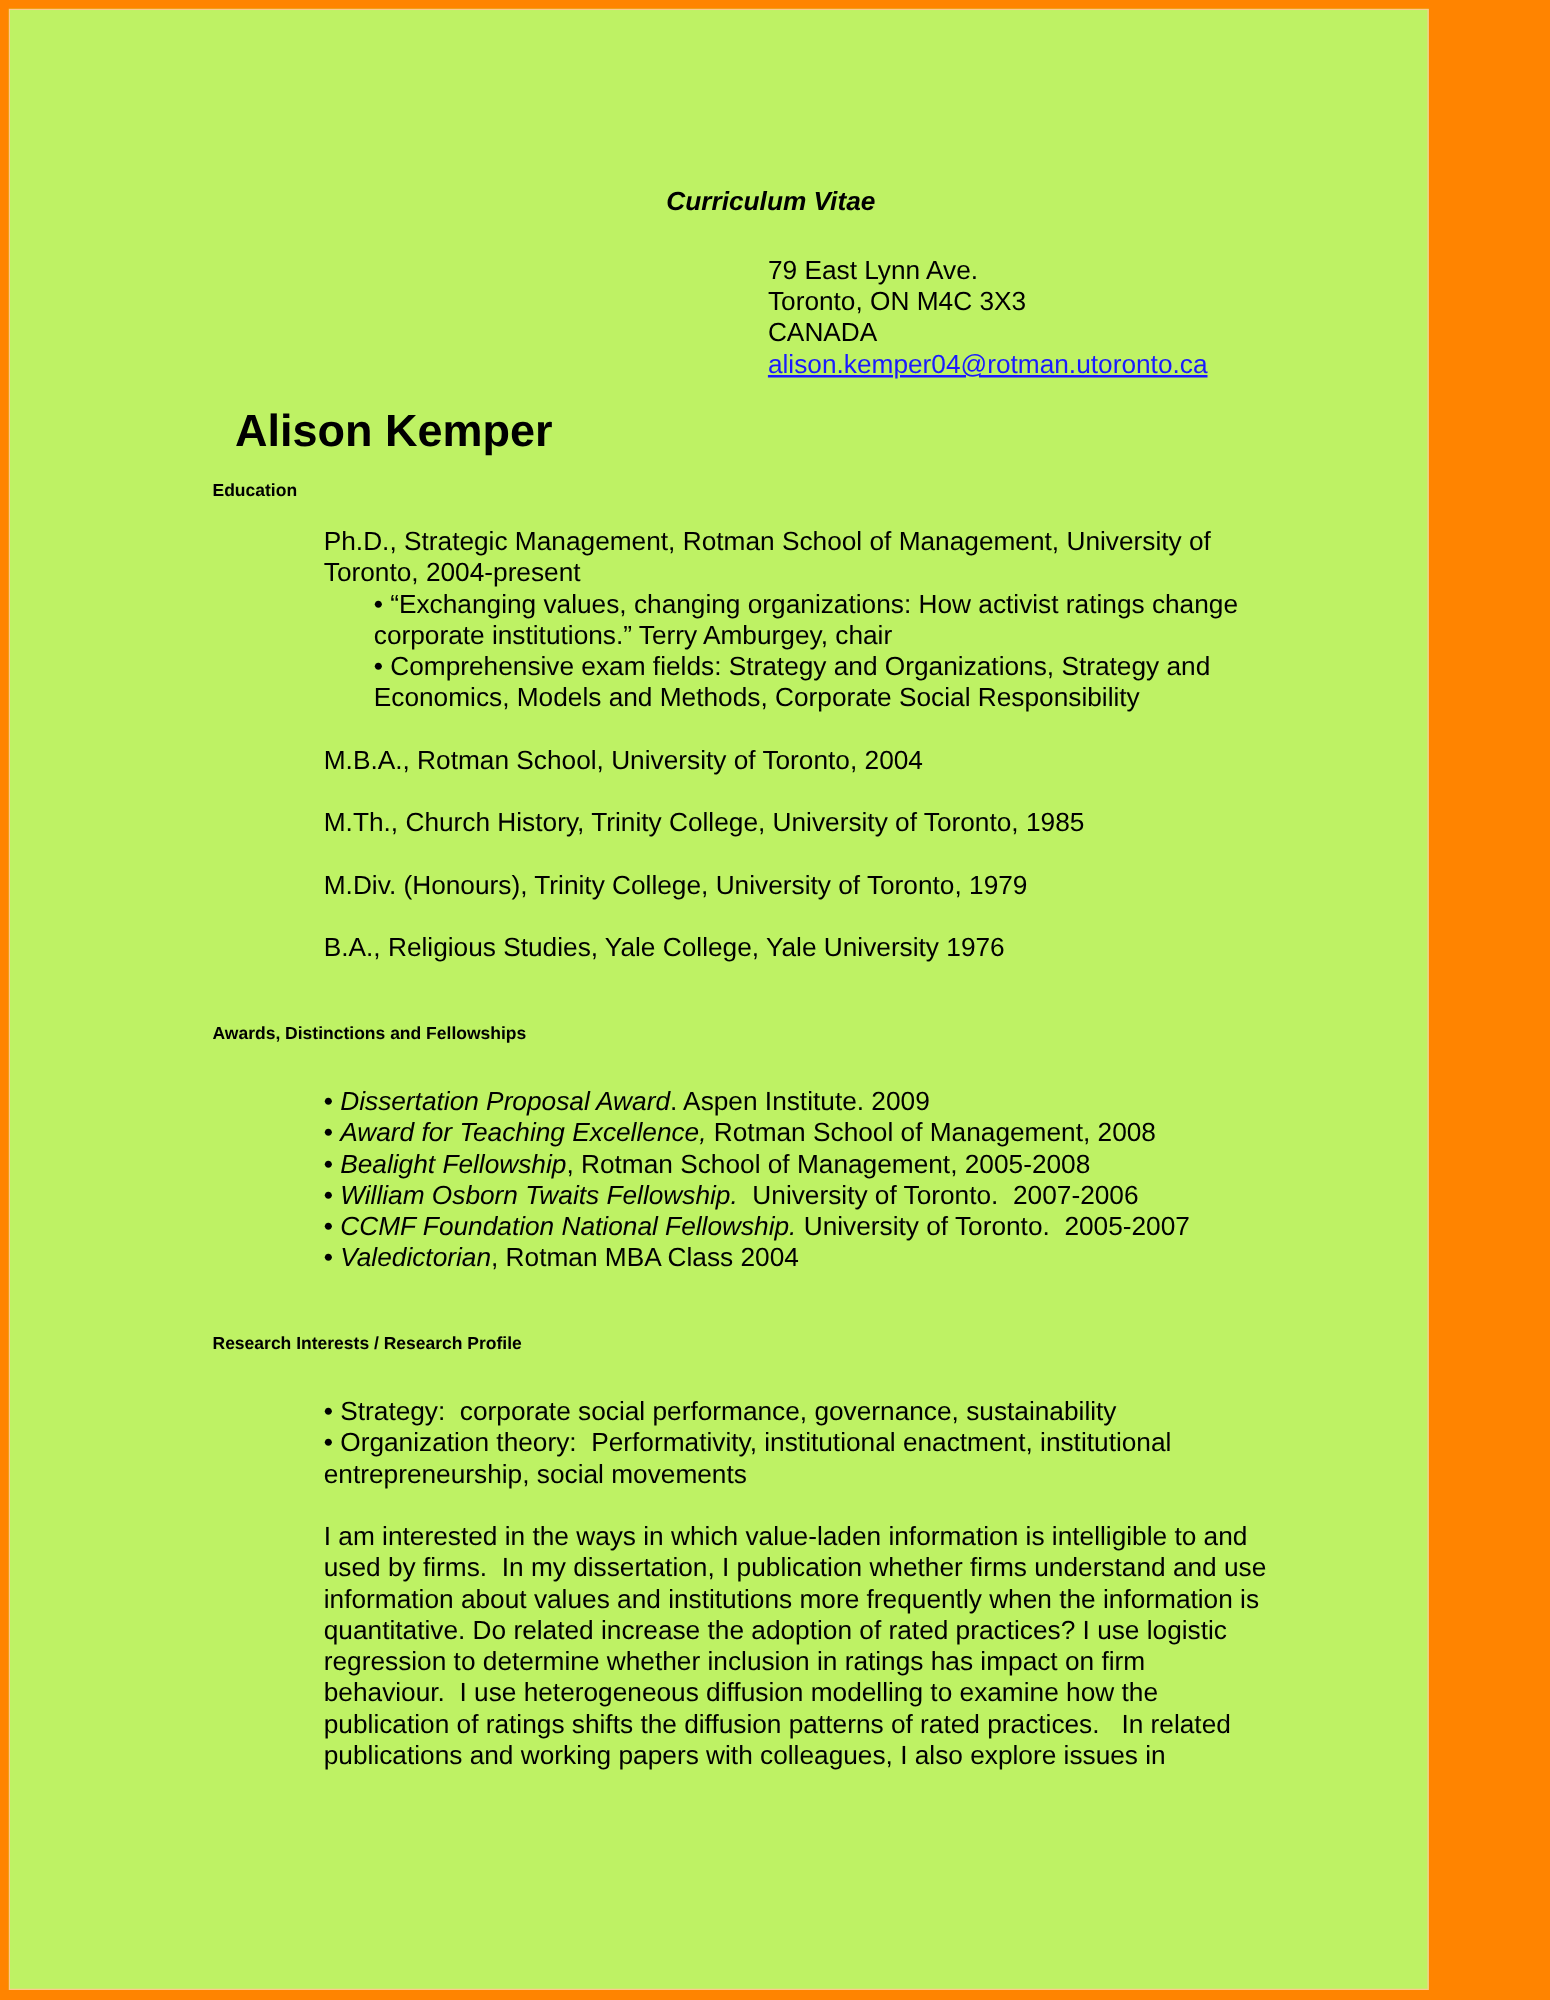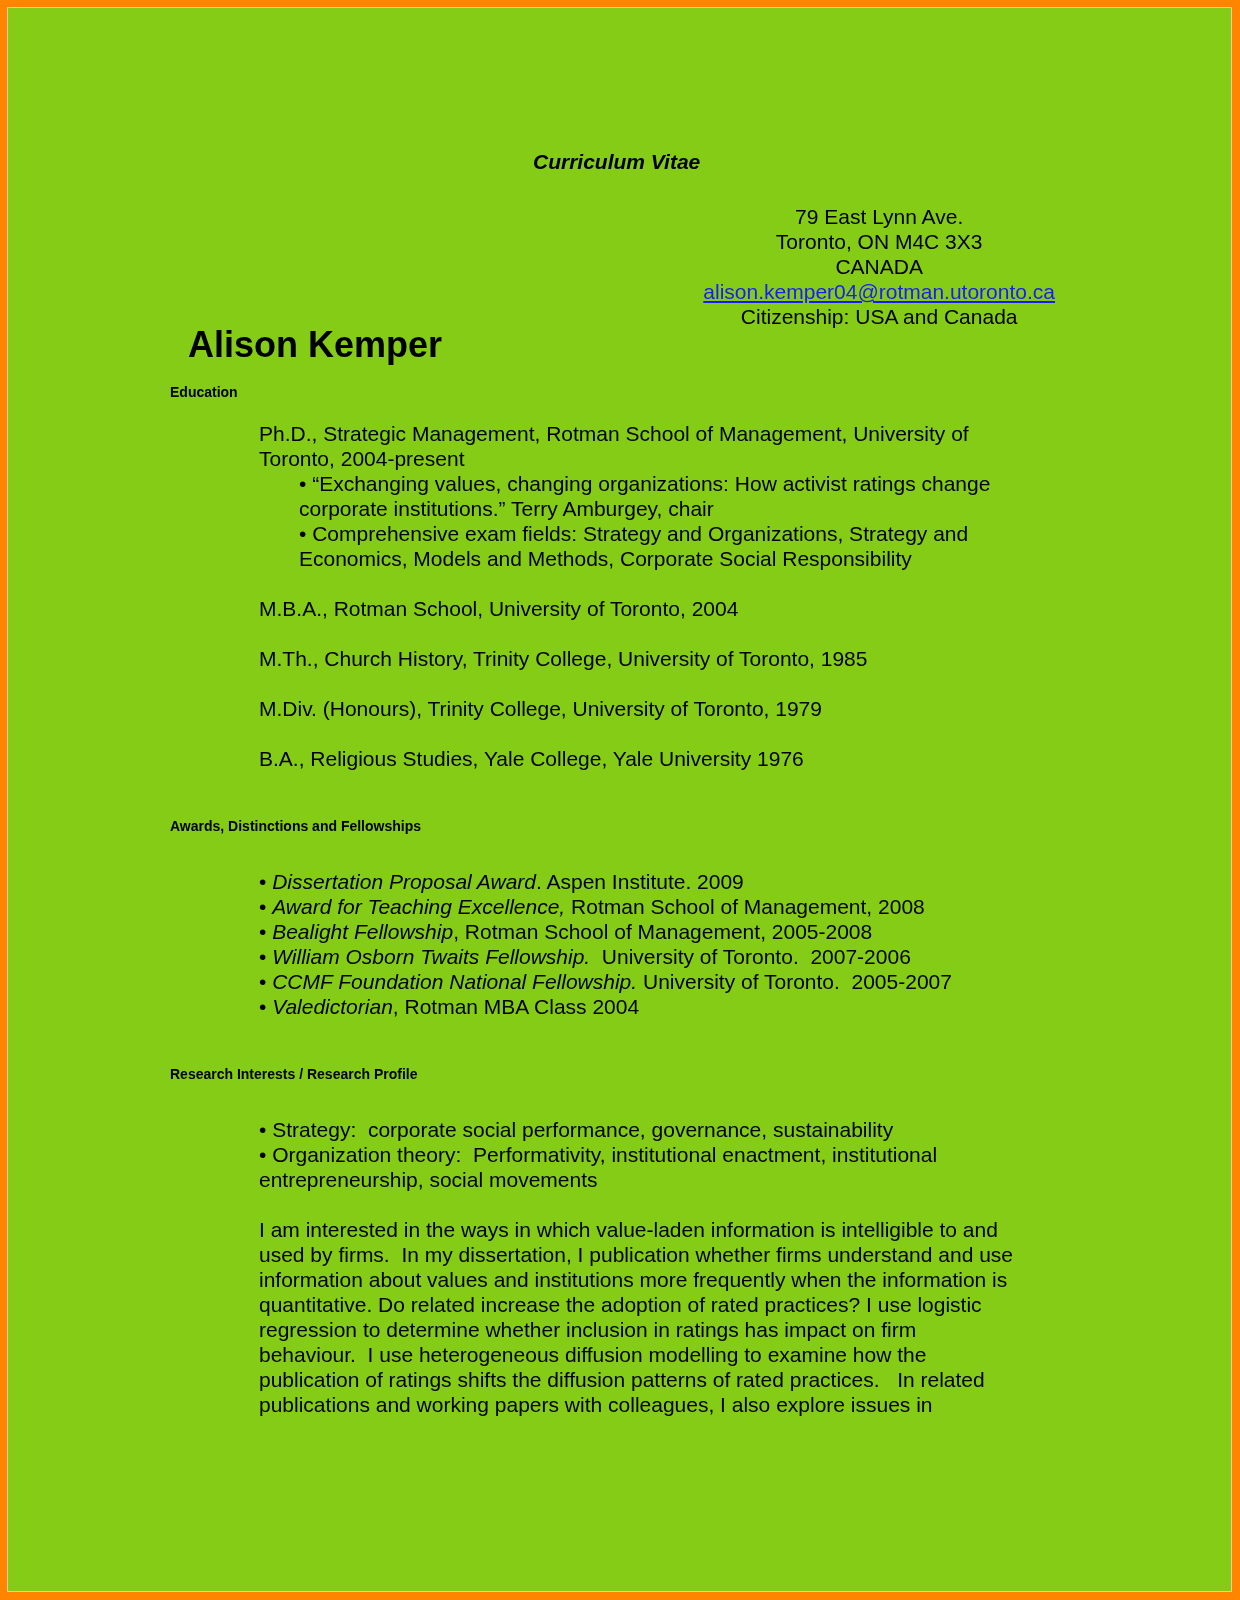--- a/index.html
+++ b/index.html
@@ -4,27 +4,27 @@
   <style>
     html, body { margin: 0; padding: 0; }
     body {
       width: 1240px; height: 1600px; overflow: hidden;
       background: #ff8400;
       font-family: "Liberation Sans", sans-serif;
       color: #000;
     }
     .page {
       position: absolute; left: 7px; top: 7px;
-      width: 1225px; height: 1585px;
-      background: #84cc16;
+      width: 1136px; height: 1585px;
+      background: #bef264;
       box-shadow: inset 0 0 0 1px #ffc890;
     }
     .abs { position: absolute; white-space: nowrap; }
     .doc-title { left: 526px; top: 143px; font-size: 21px; font-weight: bold; font-style: italic; }
-    .contact { position: absolute; right: 177px; top: 197px; text-align: center; font-size: 21px; line-height: 25px; margin-left: 35px; }
+    .contact { position: absolute; right: 177px; top: 197px; text-align: left; font-size: 21px; line-height: 25px; margin-left: 35px; }
     .contact a { color: #1a1aff; text-decoration: underline; }
     .name { left: 181px; top: 317px; font-size: 36px; font-weight: bold; }
     .section-heading { font-size: 14px; font-weight: bold; left: 163px; }
     .body-text { font-size: 21px; line-height: 25px; }
     .entry { left: 252px; }
     .sub { left: 292px; }
     .bullets { left: 252px; }
     b { font-weight: normal; }
     i { font-style: italic; }
   </style>
@@ -33,21 +33,20 @@
 
 <div class="page">
 
   <div class="abs doc-title">Curriculum Vitae</div>
 
   <div class="contact">
     <div>79 East Lynn Ave.</div>
     <div>Toronto, ON M4C 3X3</div>
     <div>CANADA</div>
     <div><a href="mailto:alison.kemper04@rotman.utoronto.ca">alison.kemper04@rotman.utoronto.ca</a></div>
-    <div>Citizenship: USA and Canada</div>
   </div>
 
   <div class="abs name">Alison Kemper</div>
 
   <div class="abs section-heading" style="top:377px">Education</div>
 
   <div class="abs body-text entry" style="top:414px"><b>Ph.D., Strategic Management</b><span>, Rotman School of Management, University of</span></div>
   <div class="abs body-text entry" style="top:439px">Toronto, 2004-present</div>
   <div class="abs body-text sub" style="top:464px">• “Exchanging values, changing organizations: How activist ratings change</div>
   <div class="abs body-text sub" style="top:489px">corporate institutions.” Terry Amburgey, chair</div>

